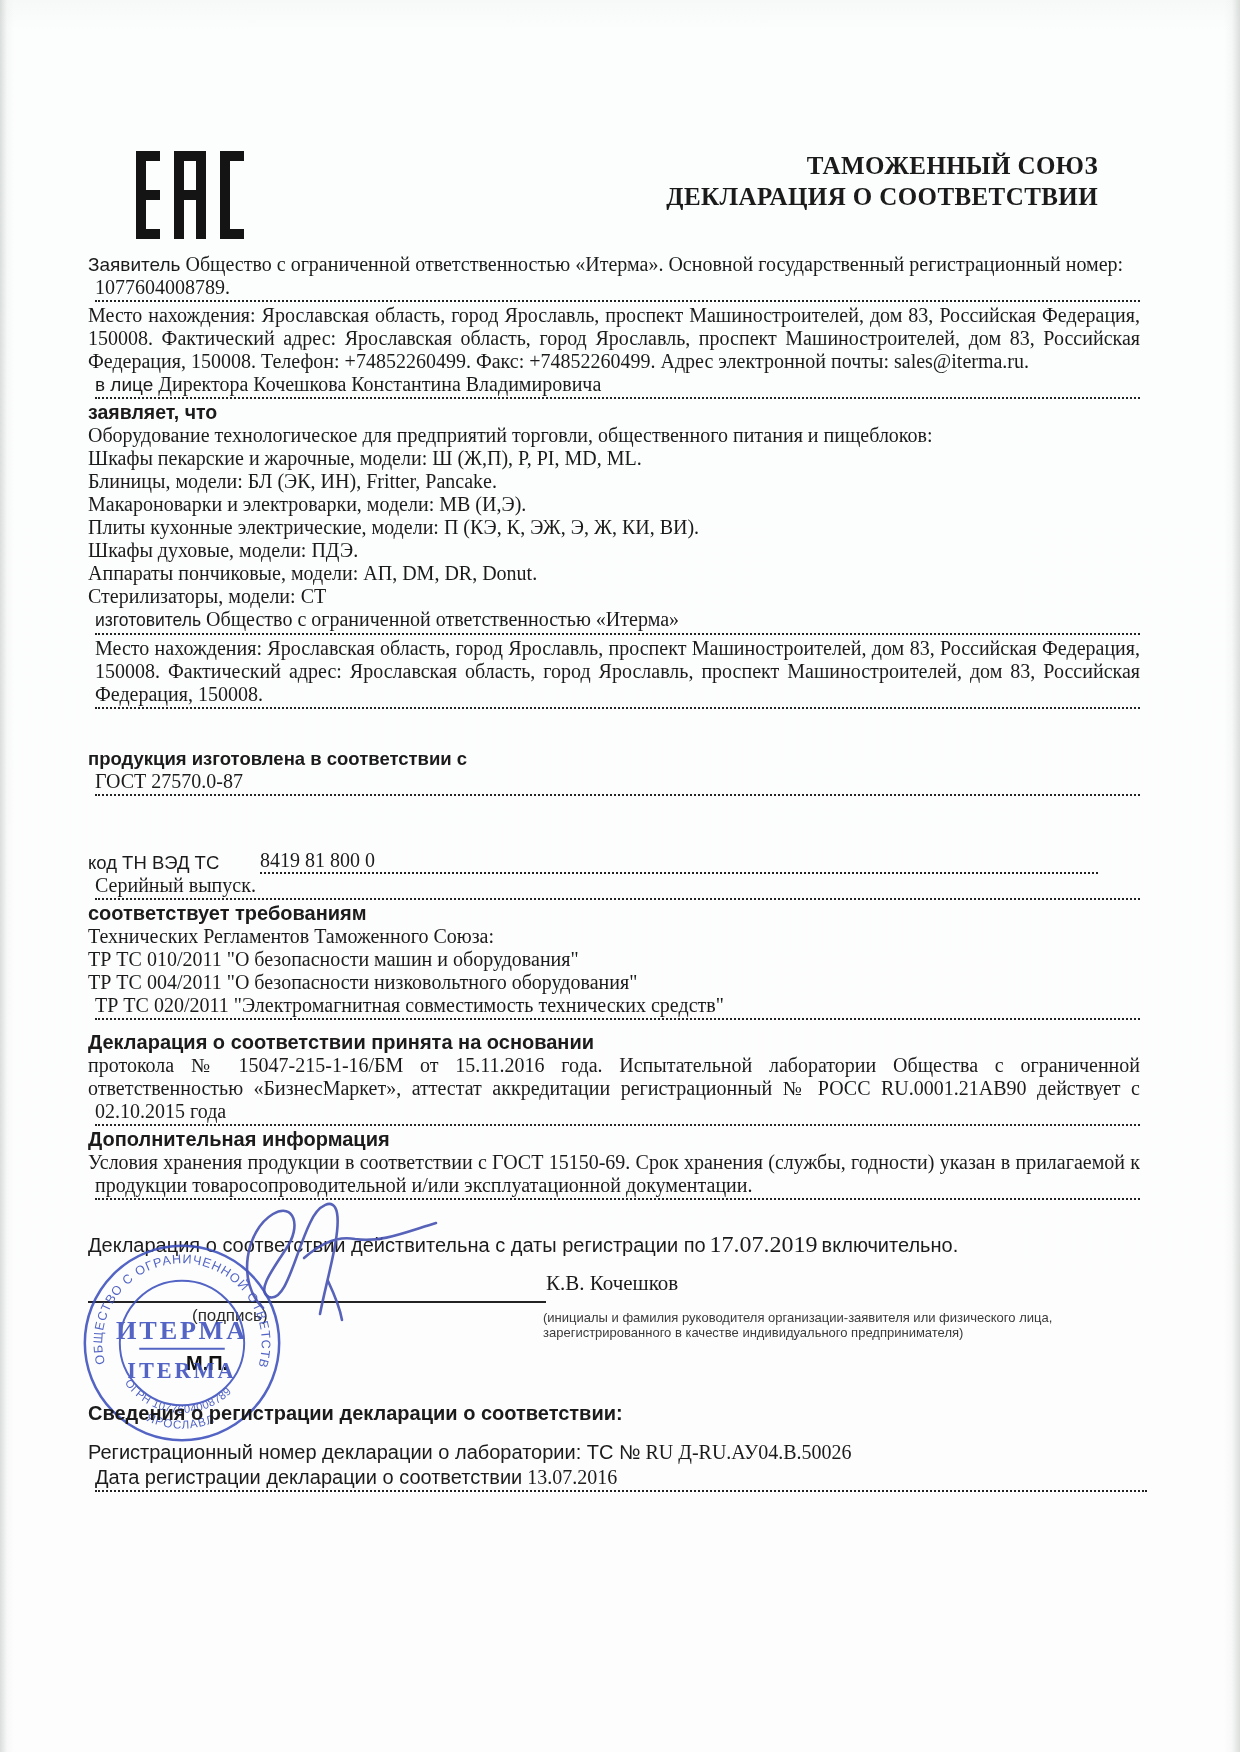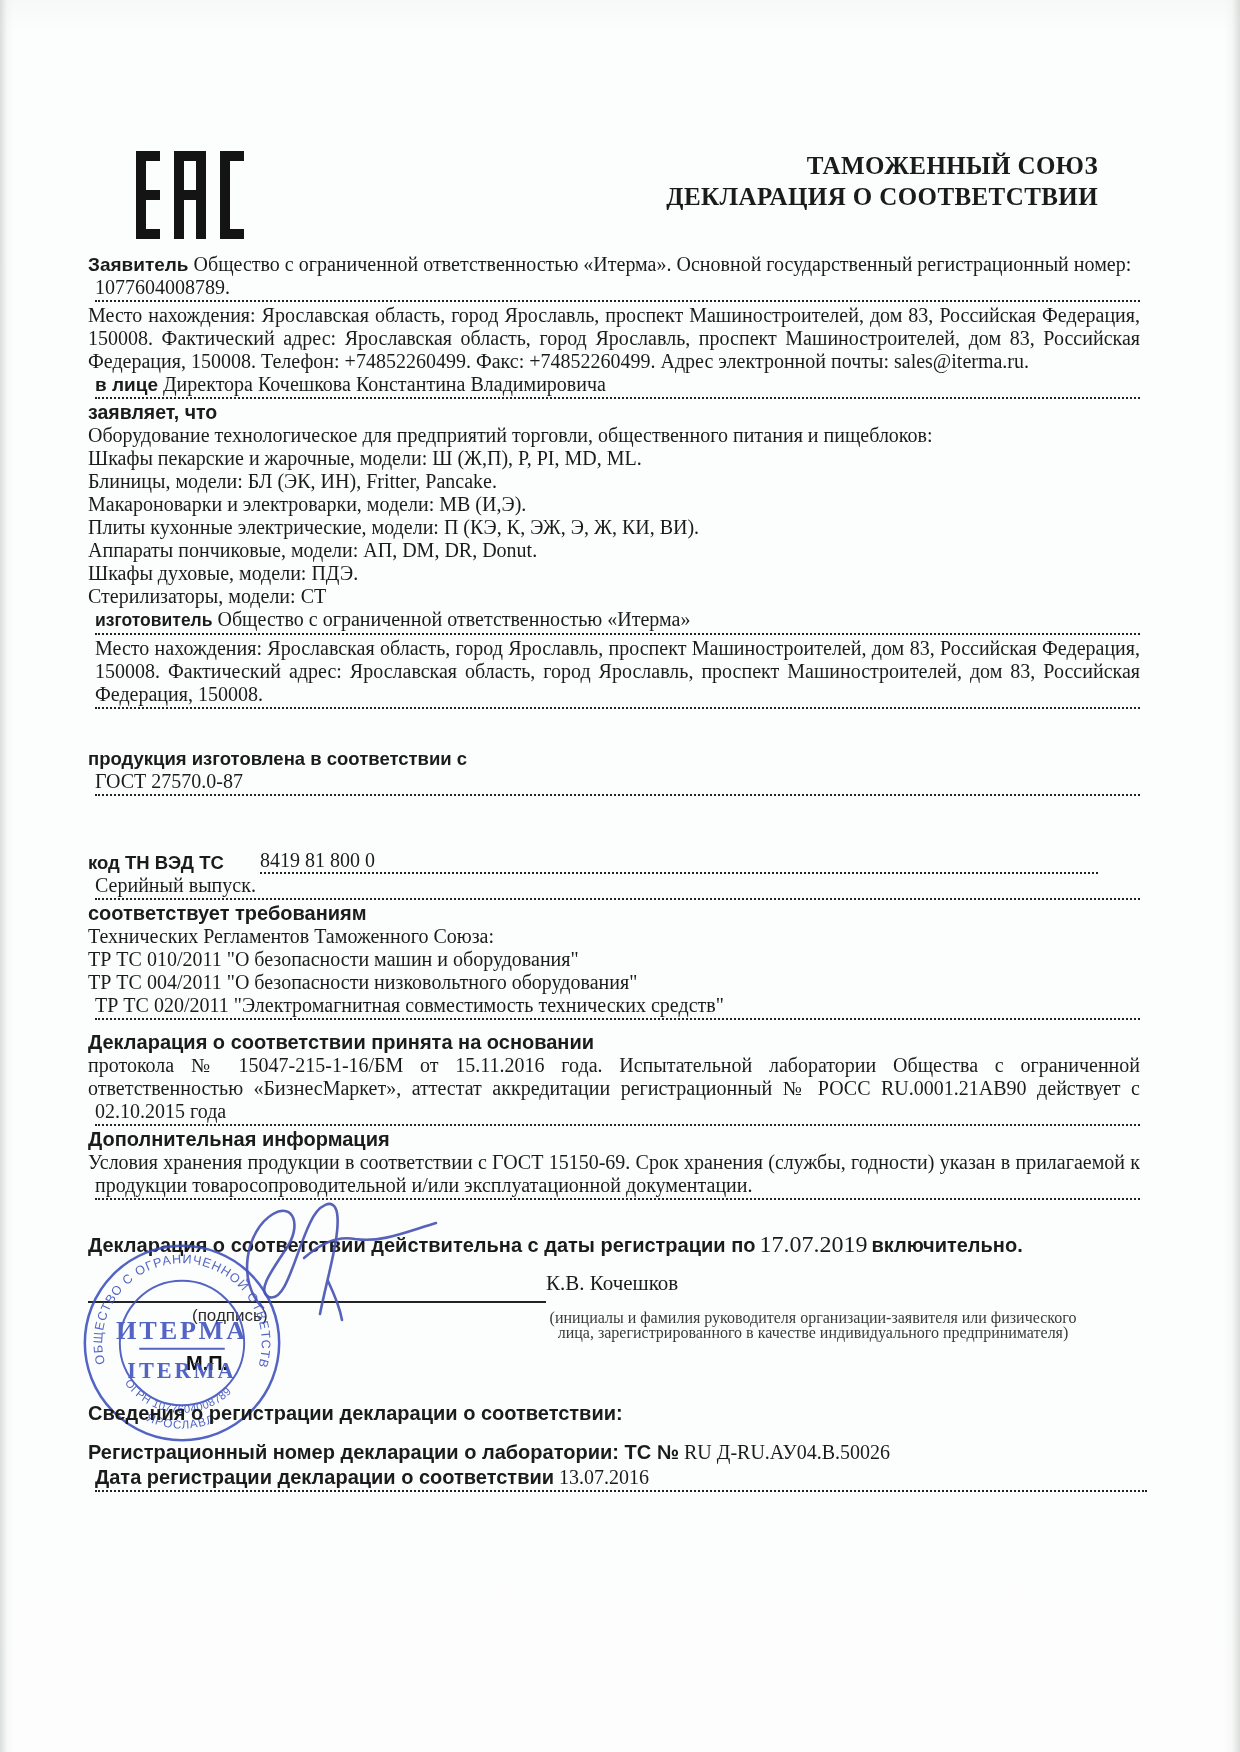--- a/index.html
+++ b/index.html
@@ -16,27 +16,27 @@
       linear-gradient(270deg, rgba(196,201,197,.6) 0, rgba(236,239,237,.4) 8px, rgba(255,255,255,0) 16px) no-repeat,
       linear-gradient(180deg,#f7f9f8 0,#fcfdfd 30px,#fdfdfd 100%);
   }
   .abs{position:absolute;}
   .content-col{left:88px;width:1052px;}
   .line{line-height:23px;white-space:nowrap;font-size:20px;}
   .para{line-height:23px;font-size:20px;text-align:justify;}
   .jl{line-height:23px;font-size:20px;white-space:nowrap;text-align:justify;text-align-last:justify;}
   .ru{border-bottom:2px dotted #222;padding-bottom:1px;margin-bottom:2px;margin-left:7px;}
   .h-sans{font-family:"Liberation Sans",sans-serif;font-weight:700;font-size:19.5px;line-height:23px;}
-  .lbl{font-family:"Liberation Sans",sans-serif;font-weight:700;font-size:19px;}
+  .lbl{font-family:"Liberation Sans",sans-serif;font-weight:400;font-size:19px;}
   .doc-title{top:150px;left:88px;width:1010px;text-align:right;
     font-weight:700;font-size:25px;line-height:31px;letter-spacing:.4px;}
   .tnrow{display:flex;align-items:flex-end;line-height:23px;font-size:20px;}
   .tnlabel{width:172px;}
   .tnval{flex:1;border-bottom:2px dotted #222;margin-right:42px;white-space:nowrap;}
-  .note{font-family:Liberation Serif, serif;font-size:16px;line-height:14.5px;color:#3a3a3a;text-align:center;}
+  .note{font-family:Liberation Sans, sans-serif;font-size:13px;line-height:14.5px;color:#3a3a3a;}
   .small-sans{font-family:"Liberation Sans",sans-serif;font-size:17px;color:#2a2a2a;}
   .sigline{border-top:2px solid #232323;height:0;}
   .mp{font-family:"Liberation Sans",sans-serif;font-weight:700;font-size:20px;color:#101010;}
 </style>
 </head>
 <body>
 
 <div class="page">
 
   <svg class="abs" style="left:136px;top:151px" width="108" height="88" viewBox="0 0 108 88">
@@ -70,22 +70,22 @@
     <div class="line ru">
       <span class="lbl">в лице</span>
       <span>Директора Кочешкова Константина Владимировича</span>
     </div>
     <div class="h-sans">заявляет, что</div>
     <div class="line">Оборудование технологическое для предприятий торговли, общественного питания и пищеблоков:</div>
     <div class="line">Шкафы пекарские и жарочные, модели: Ш (Ж,П), Р, PI, MD, ML.</div>
     <div class="line">Блиницы, модели: БЛ (ЭК, ИН), Fritter, Pancake.</div>
     <div class="line">Макароноварки и электроварки, модели: МВ (И,Э).</div>
     <div class="line">Плиты кухонные электрические, модели: П (КЭ, К, ЭЖ, Э, Ж, КИ, ВИ).</div>
+    <div class="line">Шкафы духовые, модели: ПДЭ.</div>
     <div class="line">Аппараты пончиковые, модели: АП, DM, DR, Donut.</div>
-    <div class="line">Шкафы духовые, модели: ПДЭ.</div>
     <div class="line">Стерилизаторы, модели: СТ</div>
     <div class="line ru">
       <span class="lbl" style="font-size:17.5px">изготовитель</span>
       <span>Общество с ограниченной ответственностью «Итерма»</span>
     </div>
     <div class="para ru">Место нахождения: Ярославская область, город Ярославль, проспект Машиностроителей, дом 83, Российская Федерация, 150008. Фактический адрес: Ярославская область, город Ярославль, проспект Машиностроителей, дом 83, Российская Федерация, 150008.</div>
   </div>
 
   <div class="abs content-col" style="top:747px">
     <div class="h-sans" style="font-size:18.5px">продукция изготовлена в соответствии с</div>

